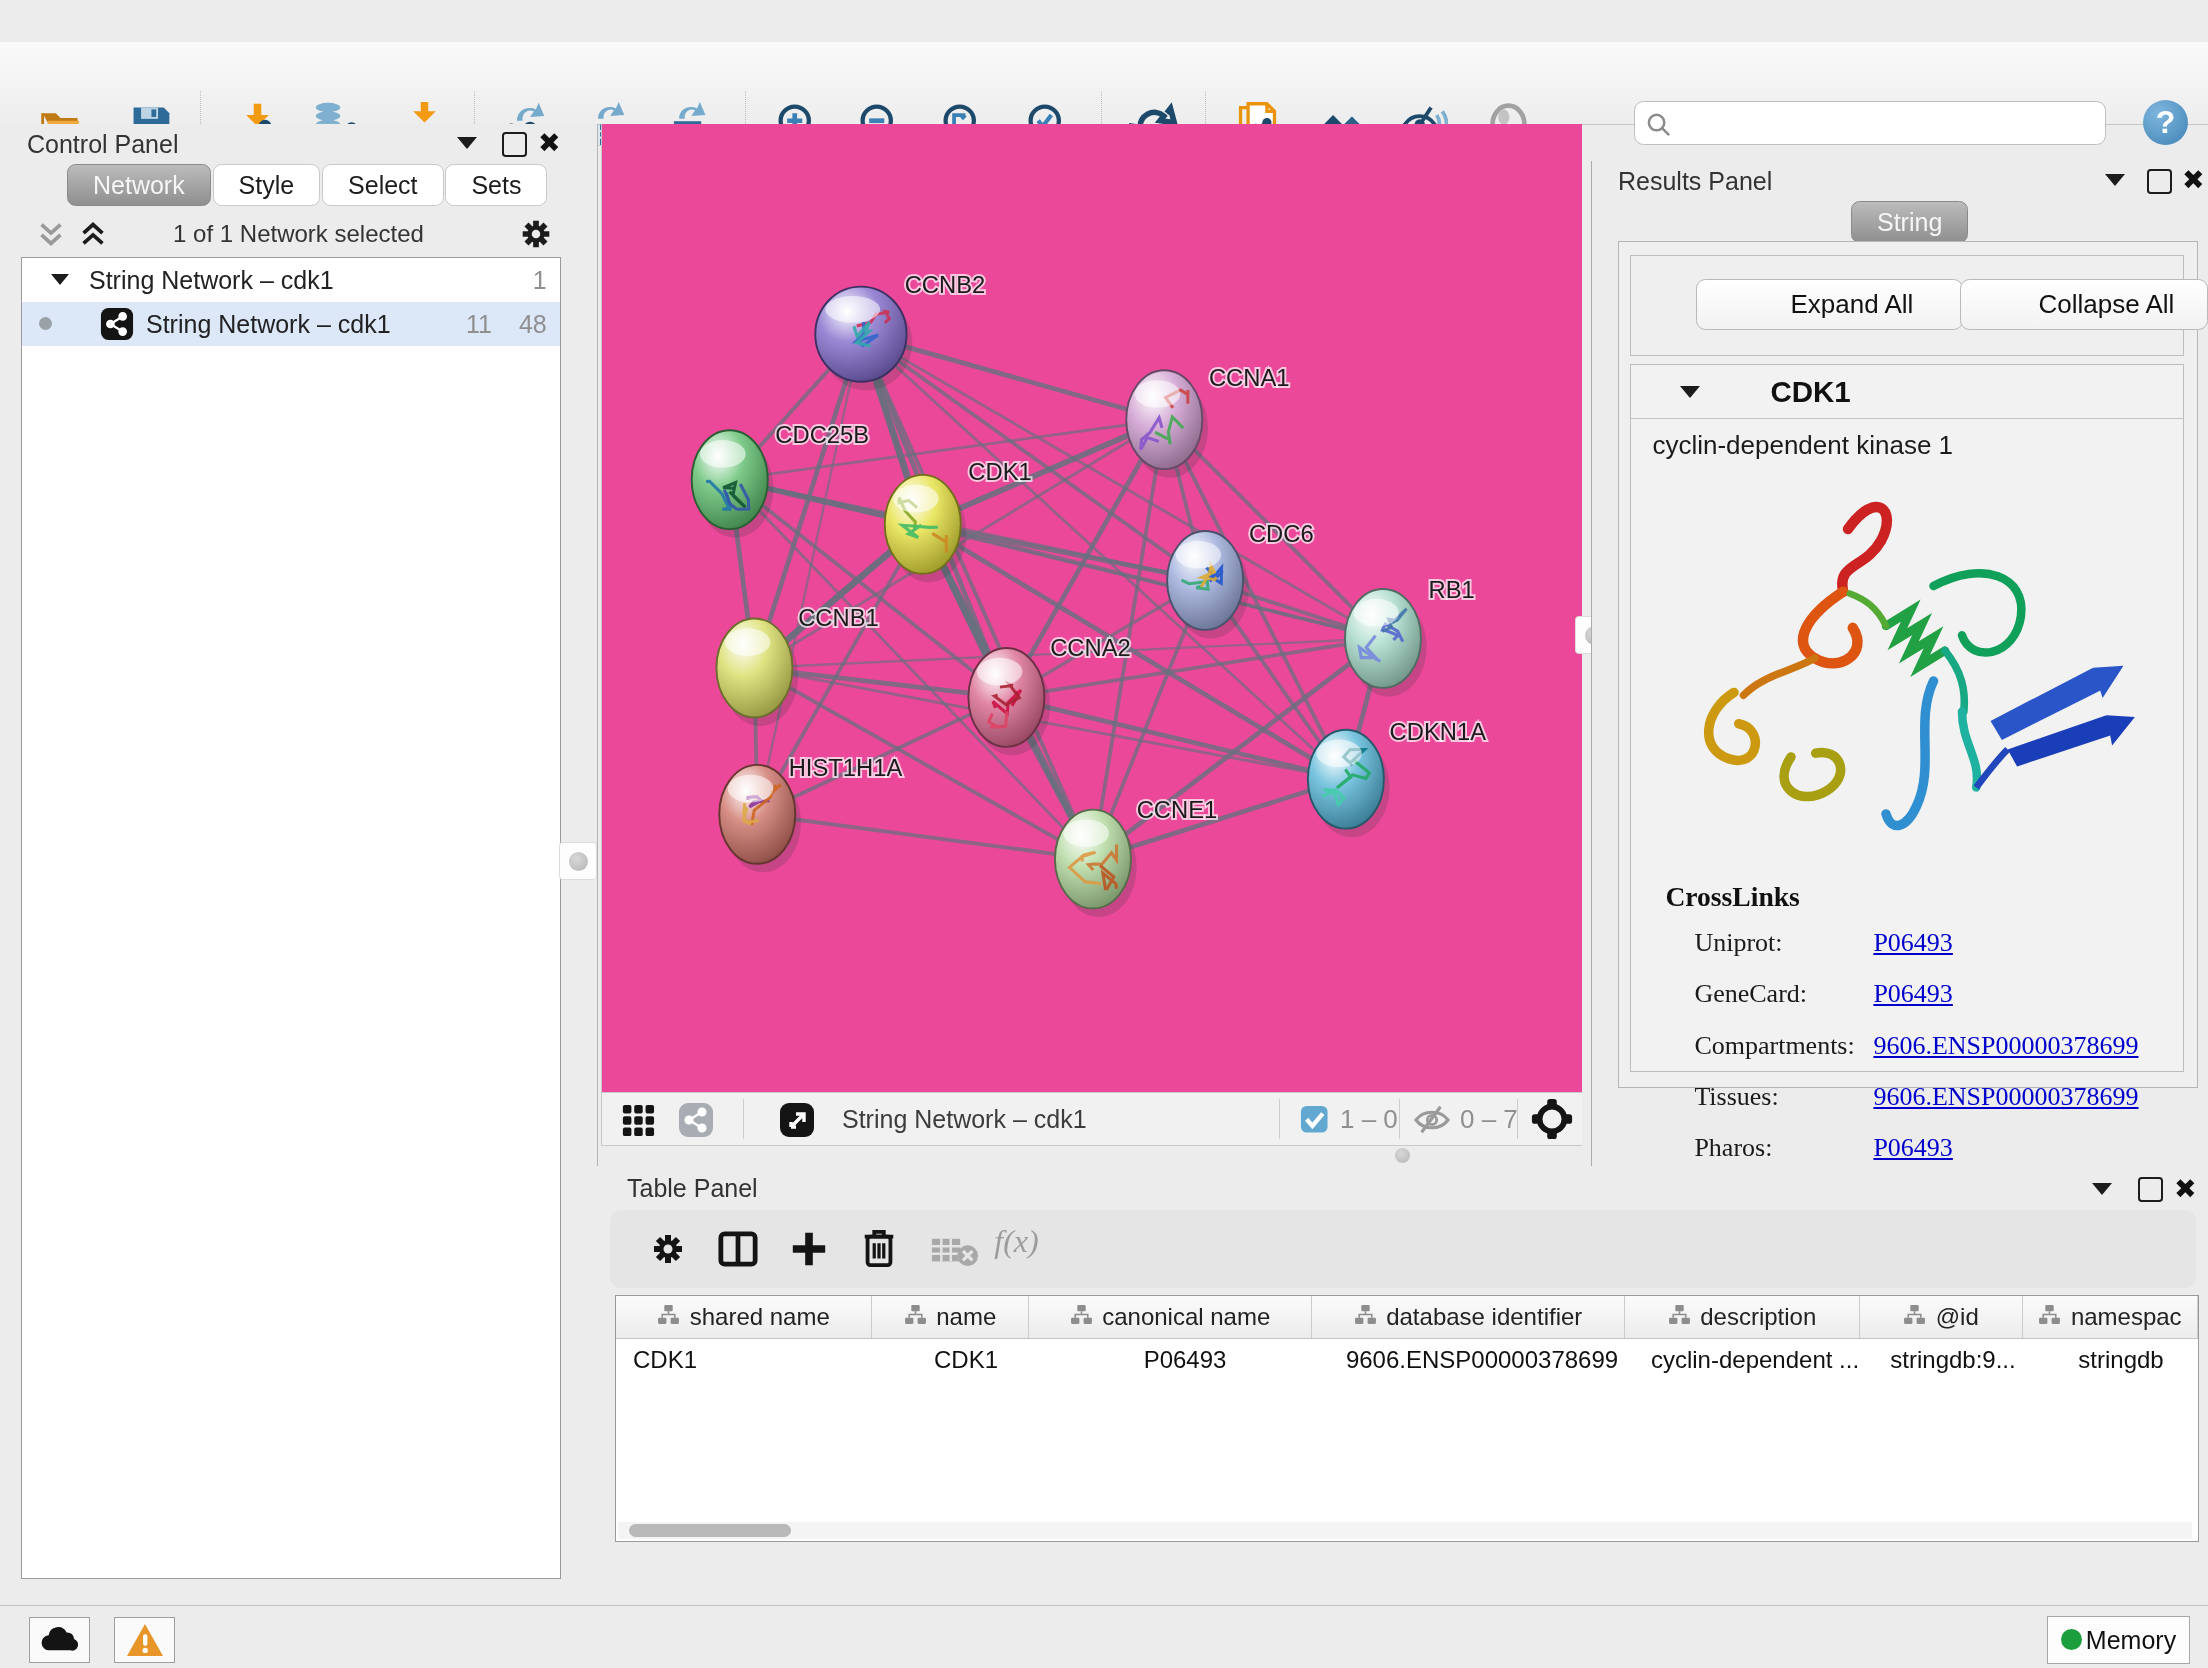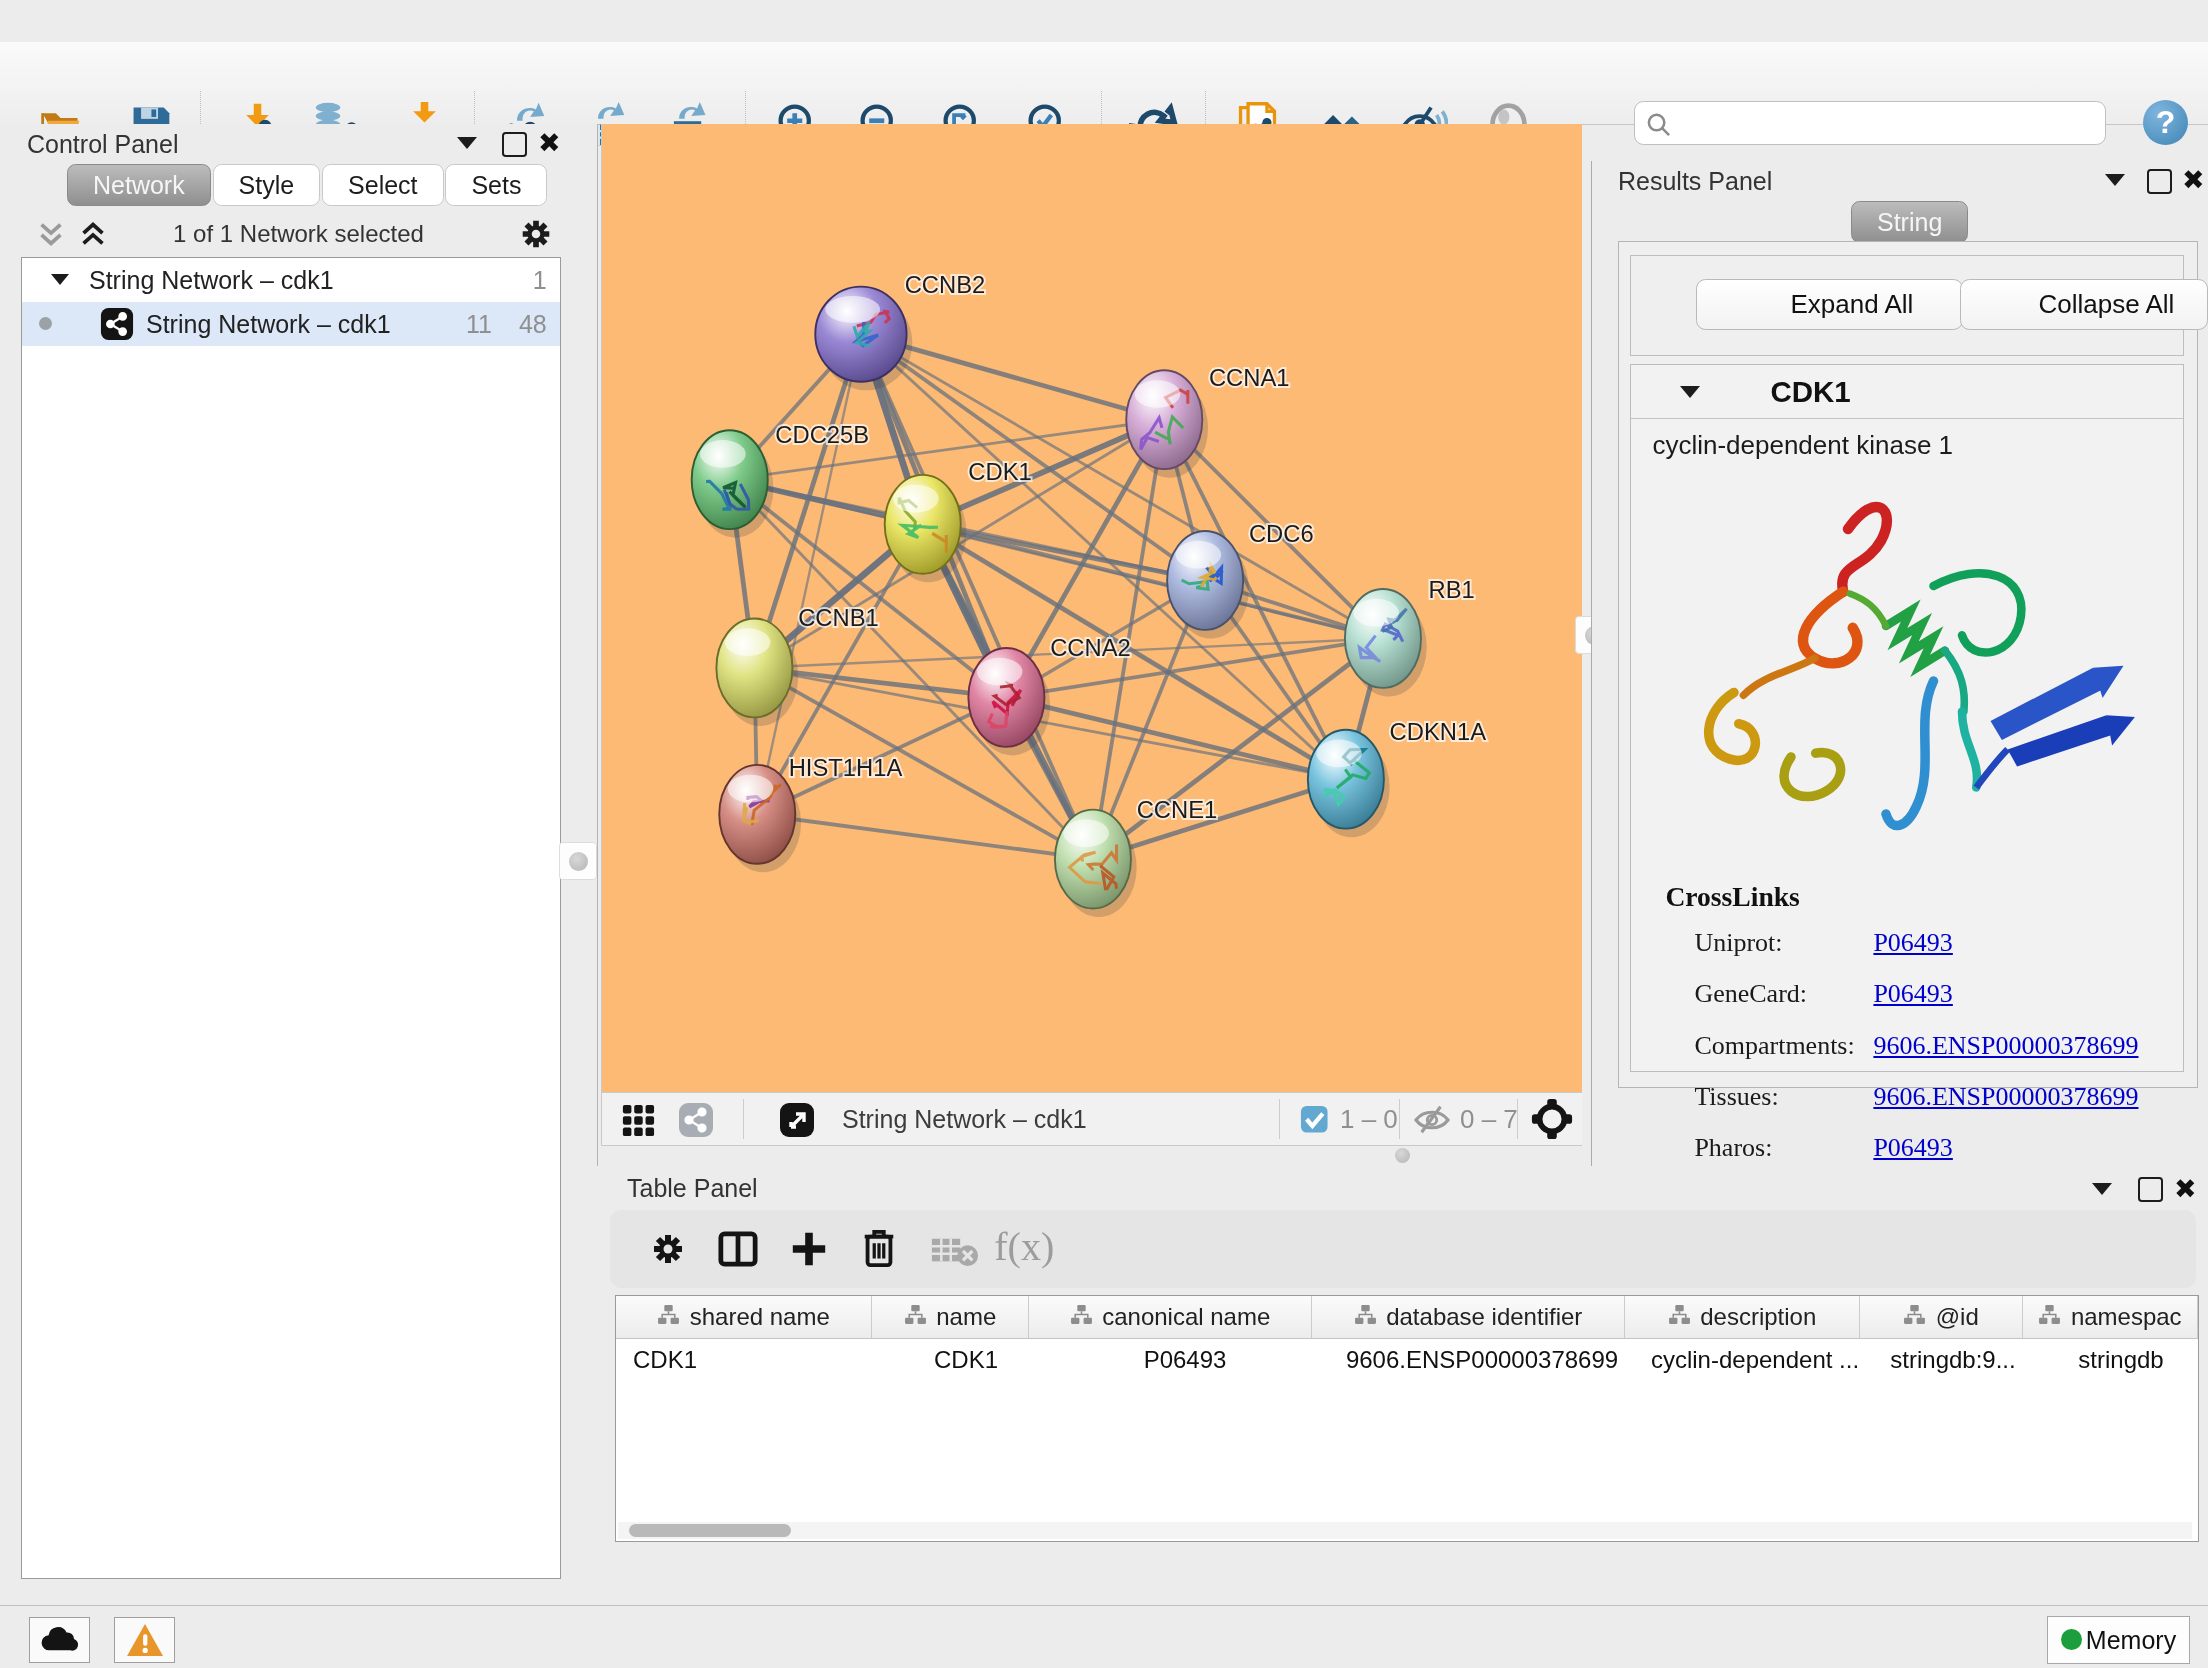--- a/index.html
+++ b/index.html
@@ -36,21 +36,21 @@
     border-right:1.9px solid #b4b4b4;}
   .tab{display:inline-block;padding:0 25px;height:40px;line-height:40px;font-size:25px;
     background:#fff;border:1px solid #c9c9c9;color:#1c1c1c;margin-right:1.9px;border-radius:8.6px;}
   .tab.active{background:linear-gradient(#bcbcbc,#8f8f8f);color:#f6f6f6;border-color:#8a8a8a;}
   .cp-sub{left:0;top:89px;width:597px;height:42px;}
   .tree-box{left:21px;top:133px;width:538px;height:1320px;background:#fff;border:1.9px solid #9a9a9a;}
   .tree-row{position:relative;width:100%;height:44px;line-height:44px;font-size:25px;}
   .tree-row.selected{background:#dce7f8;}
   .tree-count{position:absolute;color:#8f8f8f;font-size:25px;}
   
-  .net-canvas{left:601px;top:124px;width:980px;height:968px;background:#fdba74;
+  .net-canvas{left:601px;top:124px;width:980px;height:968px;background:#ec4899;
     border-left:1px solid #c9c9c9;}
   .net-bar{left:601px;top:1092px;width:980px;height:52px;background:#f1f1f1;
     border-top:1px solid #c9c9c9;border-bottom:1px solid #c9c9c9;border-left:1px solid #c9c9c9;}
   .net-bar .vsep{top:5.7px;width:0;height:40px;border-left:1px solid #cdcdcd;position:absolute;}
   .net-name{font-size:25px;color:#3c3c3c;line-height:52px;}
   .net-count{font-size:26px;color:#8f8f8f;line-height:52px;}
   .grip-box{width:36px;height:36px;background:#fdfdfd;border:1px solid #dcdcdc;}
   .grip-dot{border-radius:50%;background:radial-gradient(circle at 40% 35%,#d8d8d8,#b4b4b4);}
   
   .results-panel{left:1591px;top:124px;width:617px;height:1021px;background:#ececec;
@@ -636,21 +636,21 @@
           <rect x="9" y="10" width="24" height="30" rx="3" fill="none" stroke="#141414" stroke-width="4"></rect>
           <path d="M16 17v16M21 17v16M26 17v16" stroke="#141414" stroke-width="3.4"></path>
           </svg></span>
       <span class="abs" style="left:320px;top:25px">
         <svg width="49" height="32" viewBox="0 0 52 34">
             <rect x="2" y="4" width="30" height="24" fill="#a9a9a9"></rect>
           <path d="M2 12h30M2 20h30M12 4v24M22 4v24" stroke="#e5e5e5" stroke-width="2.6"></path>
           <circle cx="40" cy="22" r="11" fill="#a9a9a9"></circle>
             <path d="M35 17l10 10M45 17l-10 10" stroke="#e5e5e5" stroke-width="3.4"></path>
           </svg></span>
-      <span class="abs serif" style="left:384px;top:13.3px;font-size:40px;color:#9c9c9c">f(x)</span>
+      <span class="abs serif" style="left:384px;top:13.3px;font-size:32px;font-style:italic;color:#9c9c9c">f(x)</span>
     </div>
     <div class="abs tbl-box">
       <div class="tbl-head" id="tbl-head">
           <div class="cell" style="width: 255px; flex: 0 0 255px;">
             <span><svg width="23" height="21" viewBox="0 0 22 20">
                 <rect x="7" y="1" width="8" height="6" rx="1" fill="#8d8d8d"></rect>
                 <rect x="1" y="13" width="8" height="6" rx="1" fill="#8d8d8d"></rect>
                 <rect x="13" y="13" width="8" height="6" rx="1" fill="#8d8d8d"></rect>
                 <path d="M11 7v3M5 13v-3h12v3" stroke="#8d8d8d" stroke-width="1.5" fill="none"></path>
               </svg></span>

